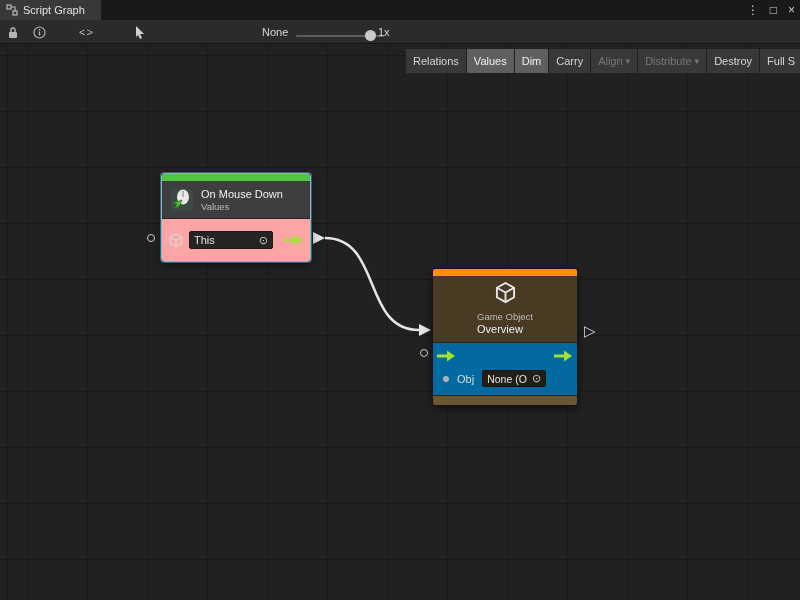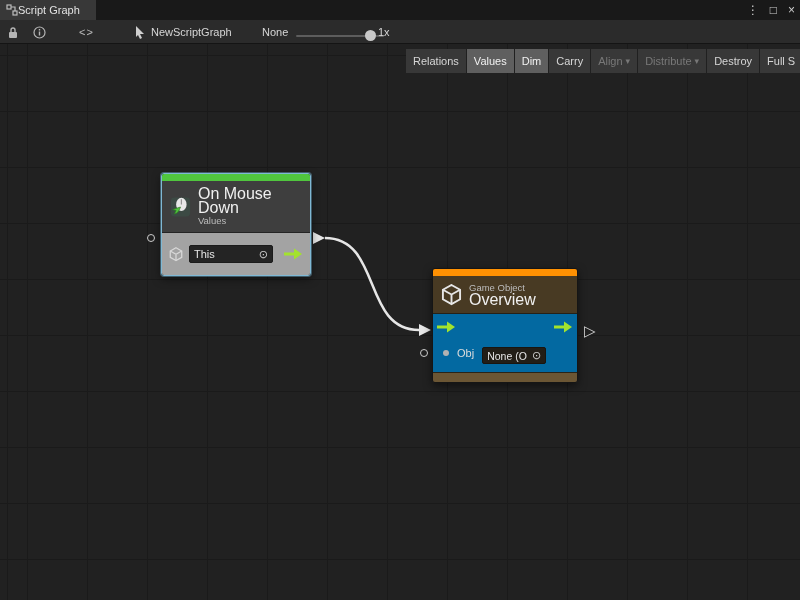--- a/index.html
+++ b/index.html
@@ -2,21 +2,21 @@
 <html><head>
 <meta charset="utf-8">
 <style>
   * { margin:0; padding:0; box-sizing:border-box; }
   html,body { width:800px; height:600px; overflow:hidden; }
   body { font-family:"Liberation Sans", sans-serif; background:#191919; }
   #app { position:relative; width:800px; height:600px; overflow:hidden; }
 
   
   .tabbar { position:absolute; left:0; top:0; width:800px; height:20px; background:#191919; z-index:5; }
-  .tab { position:absolute; left:0; top:0; height:20px; display:flex; align-items:center; 
+  .tab { position:absolute; left:0; top:0; height:20px; display:flex; align-items:center; gap:5px;
          padding:0 16px 0 6px; background:#383838; color:#e2e2e2; font-size:11px; }
   .win-controls { position:absolute; right:5px; top:0; height:20px; display:flex; align-items:center; gap:11px;
                   color:#cccccc; font-size:12px; }
 
   
   .toolbar { position:absolute; left:0; top:20px; width:800px; height:24px; background:#2b2b2b;
              border-bottom:1px solid #141414; color:#d6d6d6; font-size:11px; z-index:5; }
   .ticon { position:absolute; top:0; height:24px; display:flex; align-items:center; color:#bdbdbd; }
   .tb-label { position:absolute; top:0; height:24px; display:flex; align-items:center; color:#d6d6d6; }
   .slider-track { position:absolute; left:296px; top:15px; width:88px; height:2px; background:#5d5d5d; border-radius:1px; }
@@ -36,36 +36,36 @@
             background-position:27px 11px; z-index:0; }
   .wires { position:absolute; left:0; top:0; width:800px; height:600px; z-index:1; pointer-events:none; }
 
   
   .node { position:absolute; z-index:2; border:1px solid #151515; border-radius:3px; overflow:hidden;
           box-shadow:0 3px 9px rgba(0,0,0,.5); }
   .node.selected { border-color:#7fb8d4; box-shadow:0 0 0 1px rgba(115,175,205,.45), 0 3px 9px rgba(0,0,0,.5); }
   .accent { height:7px; }
   .node-header { display:flex; align-items:center; gap:7px; padding:6px 8px; }
   .titles { display:flex; flex-direction:column; }
-  .node-title { font-size:16px; color:#f0f0f0; line-height:14px; }
+  .node-title { font-size:11px; color:#f0f0f0; line-height:14px; }
   .node-sub { font-size:9.5px; color:#bcbcbc; line-height:11px; }
 
   .ev-header { background:#3e3e3e; }
-  .ev-body { background:#a3a3a3; border-top:1px solid #242424; display:flex; align-items:center; gap:6px; padding:12px 7px; }
-
-  .de-header { background:#483a23; }
+  .ev-body { background:#fca5a5; border-top:1px solid #242424; display:flex; align-items:center; gap:6px; padding:12px 7px; }
+
+  .de-header { background:#483a23;flex-direction:column; }
   .de-body { background:#0369a1; border-top:1px solid #262117; }
   .de-row1 { display:flex; align-items:center; justify-content:space-between; padding:7px 4px 4px 4px; }
   .de-row2 { display:flex; align-items:center; padding:4px 8px 8px 10px; gap:8px; color:#dcdcdc; font-size:11px; }
   .de-footer { height:10px; background:#6b5634; border-top:1px solid #2a2418; }
 
   .field { background:#242424; border:1px solid #1b1b1b; border-radius:2px; color:#e6e6e6; font-size:11px;
            height:18px; display:flex; align-items:center; justify-content:space-between; padding:0 4px; }
   .field .picker { color:#cfcfcf; font-size:11px; margin-left:4px; }
-  .field.dark { background:#221e17; border-color:#191510; height:17px; font-size:10.5px;margin-top:6px; }
+  .field.dark { background:#221e17; border-color:#191510; height:17px; font-size:10.5px; }
 
   .port-circle { position:absolute; width:8px; height:8px; border:1px solid #cccccc; border-radius:50%;
                  background:transparent; z-index:2; }
   .port-dot { width:6px; height:6px; border-radius:50%; background:#b2b2b2; flex:none; }
   .port-triangle { position:absolute; z-index:2; color:#d2d2d2; font-size:15px; line-height:15px; }
   .flow-arrow { flex:none; display:block; }
   .ml-auto { margin-left:auto; }
 </style>
 </head>
 <body>
@@ -102,21 +102,20 @@
         <rect x="5.8" y="3" width="1.4" height="1.5" fill="#b5b5b5"></rect>
       </svg>
     </div>
     <div class="ticon" style="left:79px; font-size:11px; letter-spacing:1px;">&lt;&gt;</div>
 
     <div class="ticon" style="left:135px">
       <svg width="11" height="13" viewBox="0 0 11 13">
         <polygon points="1,0 9,8 5,8 7,12 5,13 3,9 1,11" fill="#cfcfcf"></polygon>
       </svg>
     </div>
-    <div class="tb-label" style="left:151px">NewScriptGraph</div>
 
     <div class="tb-label" style="left:262px">None</div>
     <div class="slider-track"></div>
     <div class="slider-knob"></div>
     <div class="tb-label" style="left:378px">1x</div>
 
     <div class="tb-buttons">
       <div class="tb-btn">
         <span>Relations</span>
         </div>

